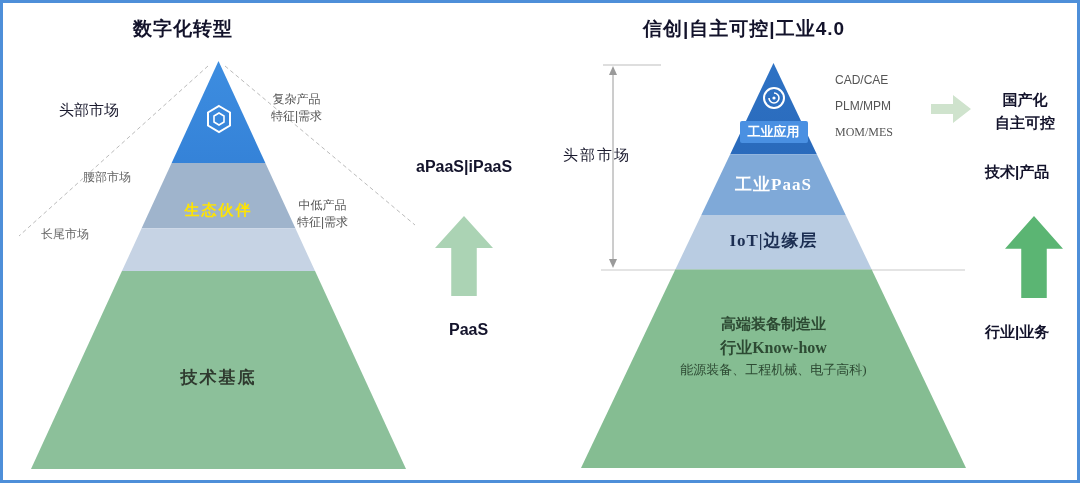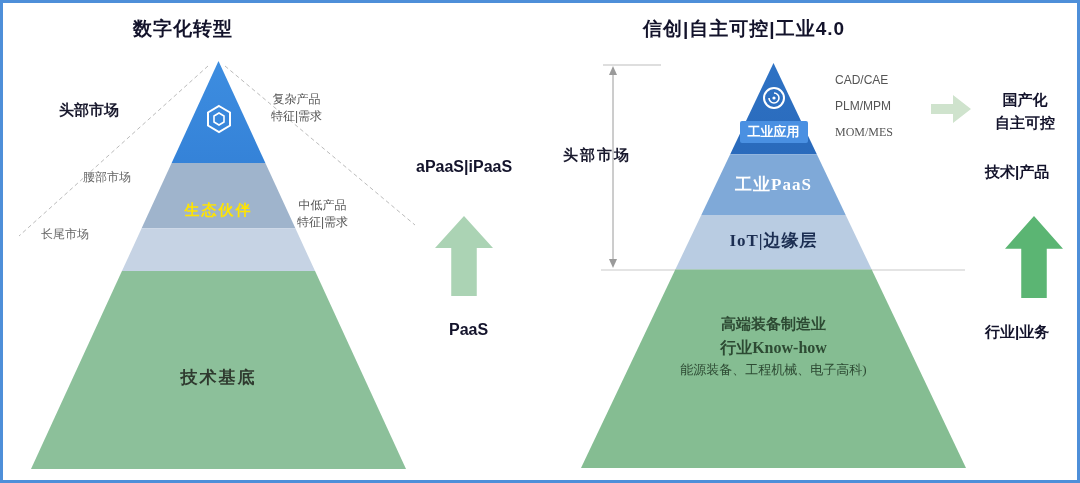--- a/index.html
+++ b/index.html
@@ -6,21 +6,21 @@
   .canvas{
     position:relative;width:1080px;height:483px;box-sizing:border-box;
     background:#ffffff;border:3px solid #4e8fd9;border-radius:0;overflow:hidden;
     font-family:"Liberation Sans","DejaVu Sans",sans-serif;color:#222;
   }
   .abs{position:absolute;}
   .title{font-weight:bold;font-size:19px;color:#13132b;letter-spacing:1px;}
   .pyr{position:absolute;font-family:Liberation Serif, serif;}
   .pyr .sec{position:absolute;left:0;top:0;width:100%;height:100%;}
   .ctr{width:100%;text-align:center;position:absolute;left:0;}
-  .mkt-main{font-weight:bold;font-size:15px;color:#1a1a2e;}
+  .mkt-main{font-weight:normal;font-size:15px;color:#1a1a2e;}
   .mkt-sub{font-size:12px;color:#666;}
   .side-note{font-size:12px;color:#555;line-height:1.45;text-align:center;}
   .bold-note{font-weight:bold;font-size:16px;color:#13132b;}
   .arrow-up{clip-path:polygon(50% 0,100% 40%,72% 40%,72% 100%,28% 100%,28% 40%,0 40%);}
   .arrow-right{clip-path:polygon(0 32%,55% 32%,55% 0,100% 50%,55% 100%,55% 68%,0 68%);}
   svg.overlay{position:absolute;left:0;top:0;pointer-events:none;}
 </style>
 </head>
 <body>
 

